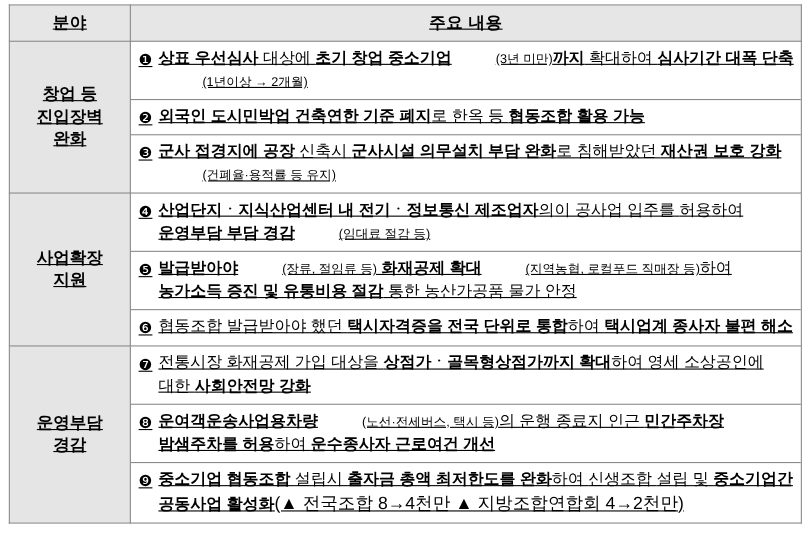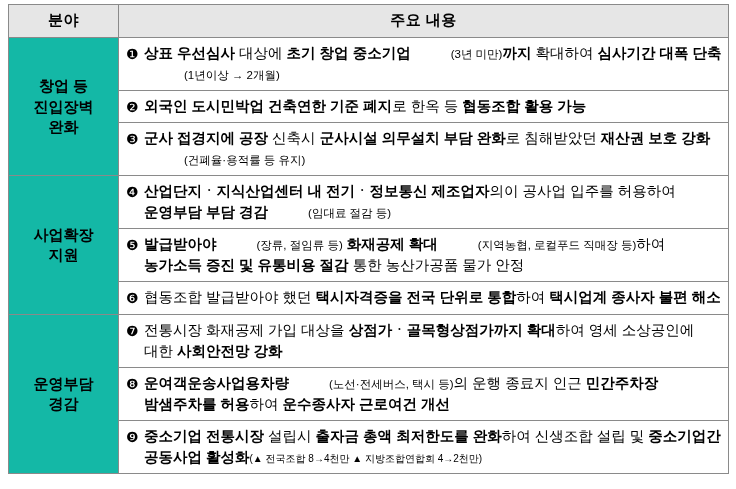--- a/index.html
+++ b/index.html
@@ -17,38 +17,39 @@
   .sheet {
     width: 736px;
     height: 489px;
     box-sizing: border-box;
     padding: 4px 8px 4px 8px;
   }
   table.main {
     border-collapse: collapse;
     width: 720px;
     table-layout: fixed;
+    text-decoration: underline;
   }
   table.main col.c1 { width: 110px; }
   table.main col.c2 { width: 610px; }
 
   th.head, td.cat, td.body {
     border: 1px solid #8a8a8a;
     vertical-align: middle;
   }
   th.head {
     background: #e6e6e6;
     font-size: 15px;
     font-weight: bold;
     text-align: center;
     padding: 6px 0 7px 0;
     letter-spacing: 0.5px;
   }
   td.cat {
-    background: #14b8a6;
+    background: #e5e5e5;
     text-align: center;
     font-size: 15px;
     font-weight: bold;
     line-height: 1.35;
     padding: 4px 2px;
   }
   td.body {
     padding: 0;
   }
   
@@ -73,21 +74,21 @@
   }
   .txt {
     flex: 1 1 auto;
     font-size: 14.5px;
     line-height: 1.45;
     word-break: keep-all;
   }
   .b { font-weight: bold; }
   .n { font-weight: normal; }
   .sm { font-size: 11.5px; font-weight: normal; padding-left: 40px; }
-  .sm2 { font-size: 10px; font-weight: normal; }
+  .sm2 { font-size: 16px; font-weight: normal; }
 </style>
 </head>
 <body>
 
 <div class="sheet">
   <table class="main">
     <colgroup>
         <col class="c1">
         <col class="c2">
       </colgroup>
@@ -153,20 +154,20 @@
               <div class="item">
                 <span class="num">❼</span>
                 <span class="txt"><span class="n">전통시장 화재공제 가입 대상을 </span><span class="b">상점가ㆍ골목형상점가까지 확대</span><span class="n">하여 </span><span class="n">영세 소상공인에 대한 </span><span class="b">사회안전망 강화</span></span>
               </div>
               <div class="item">
                 <span class="num">❽</span>
                 <span class="txt"><span class="b">운여객운송사업용차량</span><span class="sm">(노선·전세버스, 택시 등)</span><span class="n">의 운행 종료지 인근 </span><span class="b">민간주차장 밤샘주차를 허용</span><span class="n">하여 </span><span class="b">운수종사자 근로여건 개선</span></span>
               </div>
               <div class="item last">
                 <span class="num">❾</span>
-                <span class="txt"><span class="b">중소기업 전통시장 </span><span class="n">설립시 </span><span class="b">출자금 총액 최저한도를 완화</span><span class="n">하여 </span><span class="n">신생조합 </span><span class="n">설립 및 </span><span class="b">중소기업간 공동사업 활성화</span><span class="sm2">(▲ 전국조합 8→4천만 ▲ 지방조합연합회 4→2천만)</span></span>
+                <span class="txt"><span class="b">중소기업 협동조합 </span><span class="n">설립시 </span><span class="b">출자금 총액 최저한도를 완화</span><span class="n">하여 </span><span class="n">신생조합 </span><span class="n">설립 및 </span><span class="b">중소기업간 공동사업 활성화</span><span class="sm2">(▲ 전국조합 8→4천만 ▲ 지방조합연합회 4→2천만)</span></span>
               </div>
             </div>
           </td>
         </tr>
       </tbody>
   </table>
 </div>
 
 </body></html>

